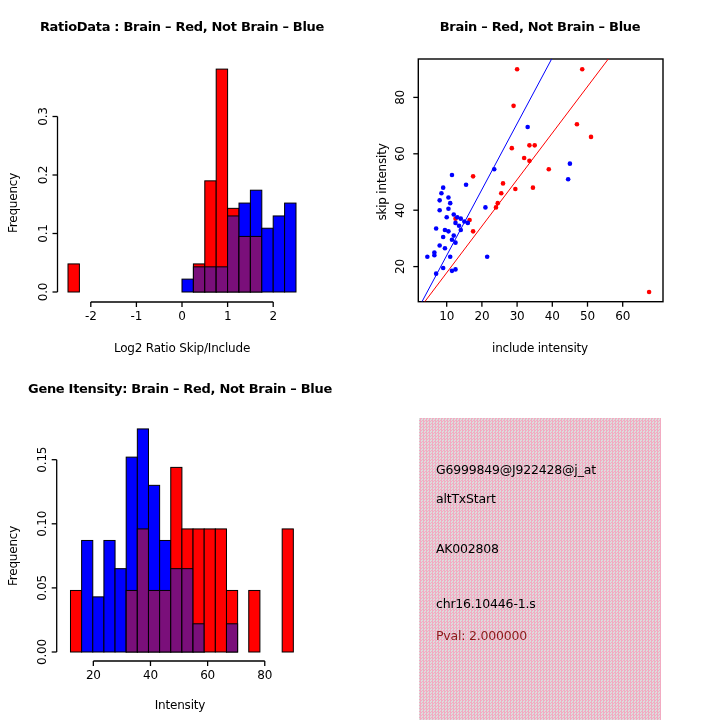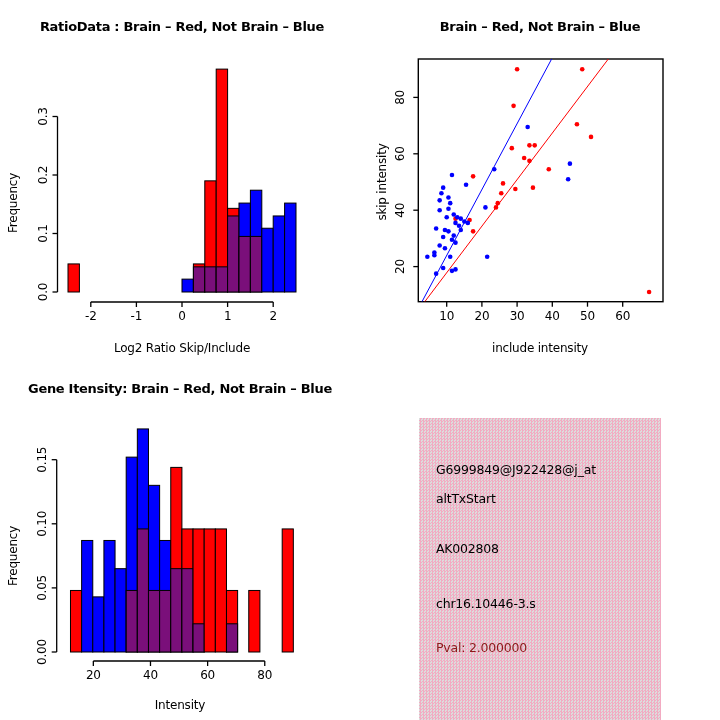--- a/index.html
+++ b/index.html
@@ -196,16 +196,16 @@
       <rect x="226.4762" y="590.4639999999999" width="11.1423" height="61.53600000000006" fill="#FF0000" stroke="#000" stroke-width="1"></rect>
       <rect x="226.4762" y="623.796" width="11.1423" height="28.20399999999995" fill="#7A0F7A" stroke="#000" stroke-width="1"></rect>
       <rect x="248.76080000000002" y="590.4639999999999" width="11.1423" height="61.53600000000006" fill="#FF0000" stroke="#000" stroke-width="1"></rect>
       <rect x="282.1877" y="528.928" width="11.1423" height="123.072" fill="#FF0000" stroke="#000" stroke-width="1"></rect>
     </svg>
 
   <div class="info-box" id="info-box" style="background-image: repeating-conic-gradient(rgb(242, 171, 194) 0%, rgb(242, 171, 194) 25%, rgb(220, 220, 220) 0%, rgb(220, 220, 220) 50%); background-size: 3px 3px;">
     <span class="info-line" style="top: 44px; color: rgb(0, 0, 0);">G6999849@J922428@j_at</span>
     <span class="info-line" style="top: 73px; color: rgb(0, 0, 0);">altTxStart</span>
     <span class="info-line" style="top: 123px; color: rgb(0, 0, 0);">AK002808</span>
-    <span class="info-line" style="top: 178px; color: rgb(0, 0, 0);">chr16.10446-3.s</span>
-    <span class="info-line" style="top: 222px; color: rgb(139, 26, 26);">Pval: 2.000000</span>
+    <span class="info-line" style="top: 178px; color: rgb(0, 0, 0);">chr16.10446-1.s</span>
+    <span class="info-line" style="top: 210px; color: rgb(139, 26, 26);">Pval: 2.000000</span>
   </div>
 </div>
 
 </body></html>

